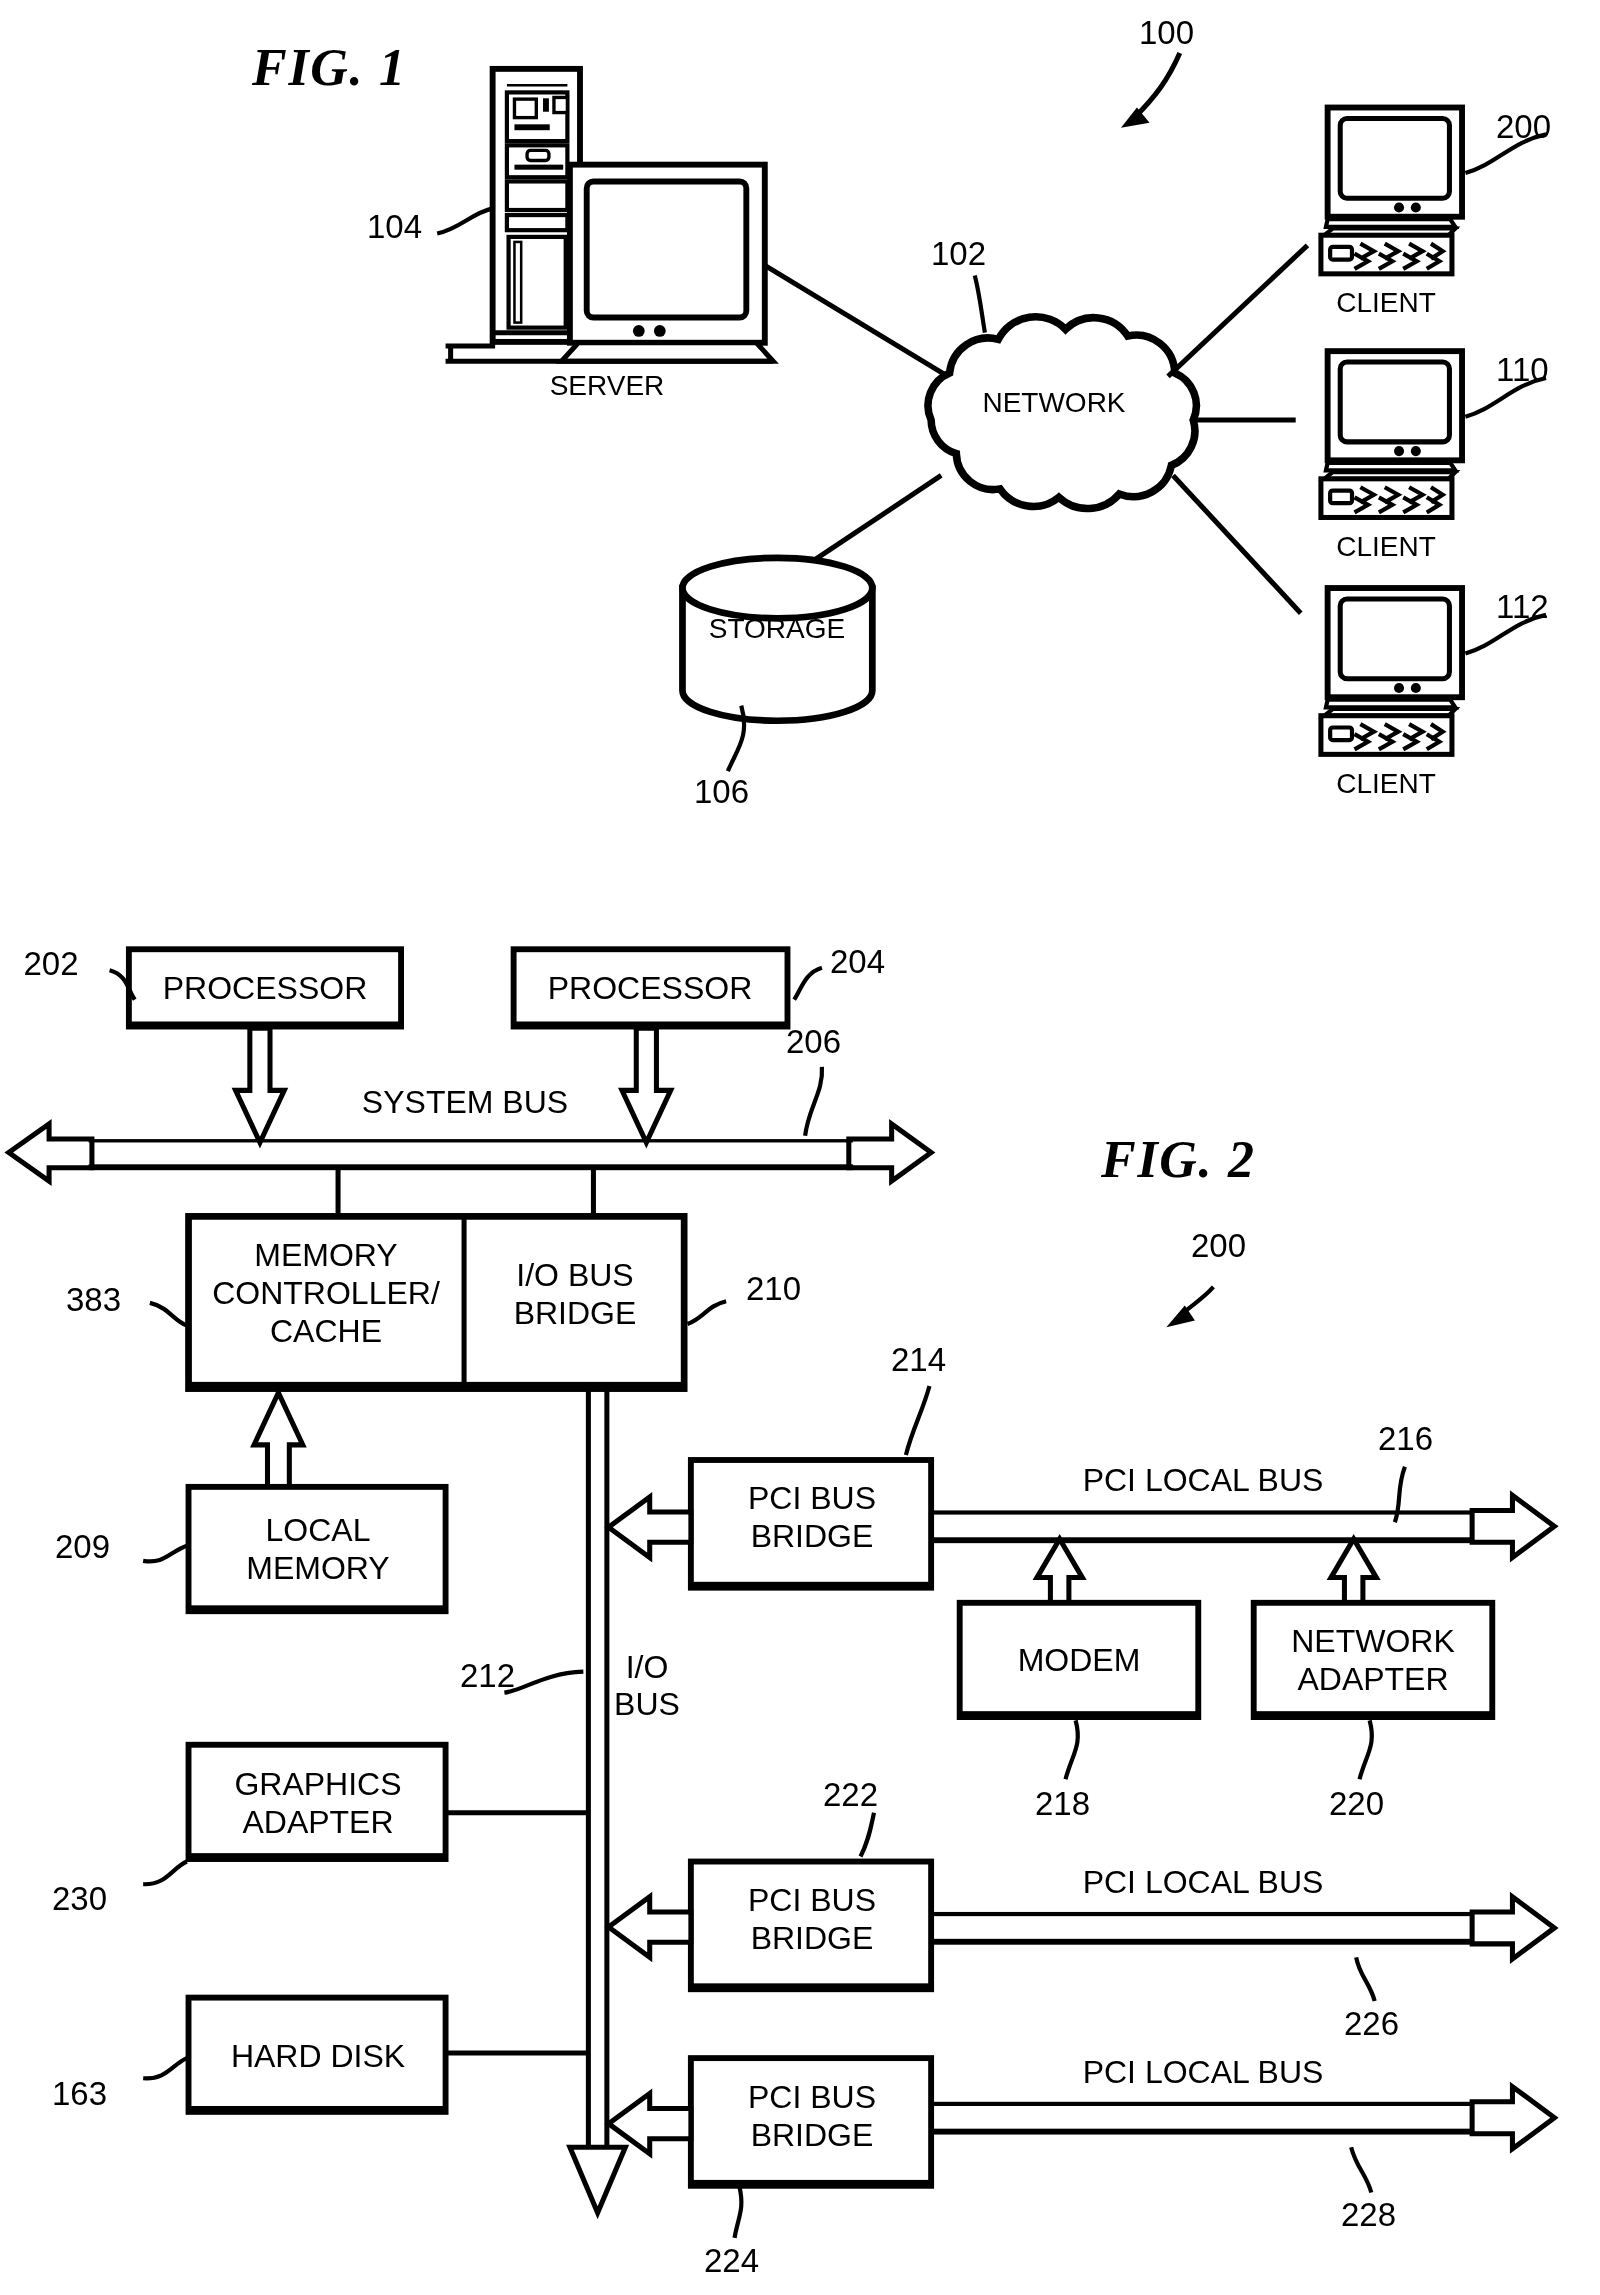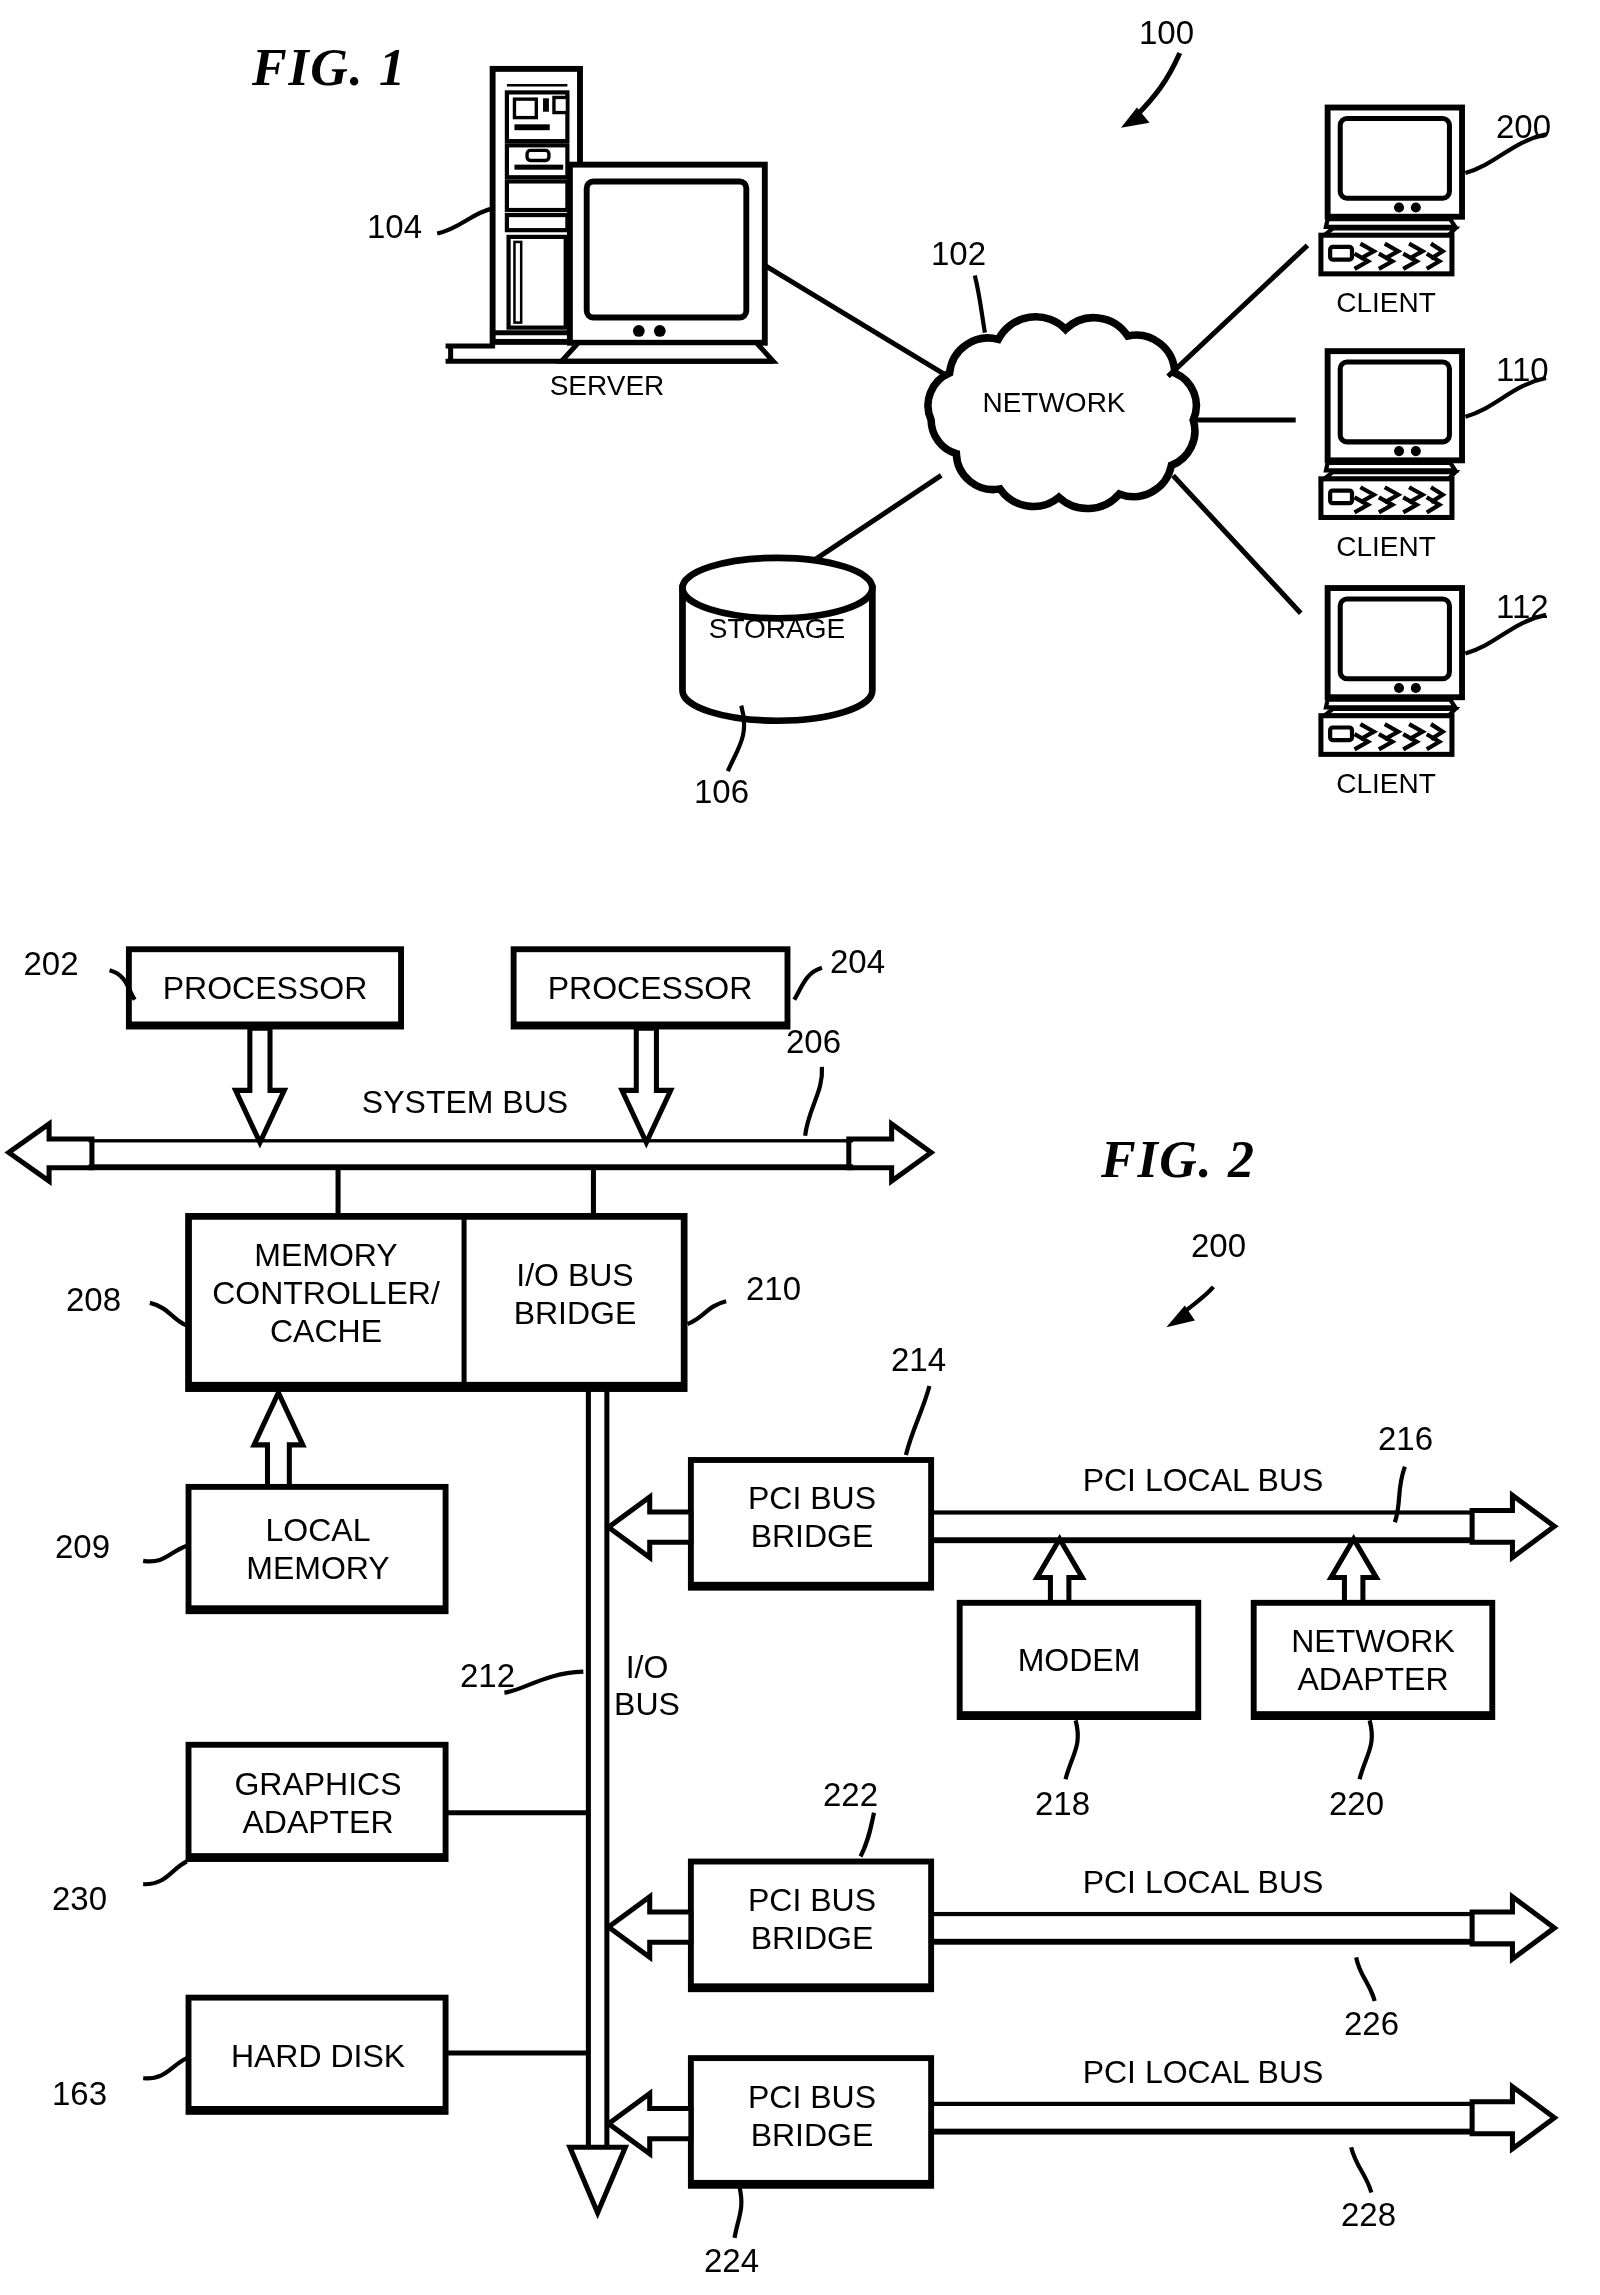--- a/index.html
+++ b/index.html
@@ -349,21 +349,21 @@
 
   <div class="refnum" style="left:23.5px; top:945px;">202</div>
   <div class="boxlabel ctr" style="left:265px; top:970px;">PROCESSOR</div>
 
   <div class="refnum" style="left:830px; top:943px;">204</div>
   <div class="boxlabel ctr" style="left:650px; top:970px;">PROCESSOR</div>
 
   <div class="buslabel ctr" style="left:465px; top:1084px;">SYSTEM BUS</div>
   <div class="refnum" style="left:786px; top:1023px;">206</div>
 
-  <div class="refnum" style="left:66px; top:1281px;">208</div>
+  <div class="refnum" style="left:66px; top:1281px;">383</div>
   <div class="boxlabel ctr" style="left:326px; top:1237px;">
     <div>MEMORY</div>
     <div>CONTROLLER/</div>
     <div>CACHE</div>
   </div>
 
   <div class="refnum" style="left:746px; top:1270px;">210</div>
   <div class="boxlabel ctr" style="left:575px; top:1257px;">
     <div>I/O BUS</div>
     <div>BRIDGE</div>

